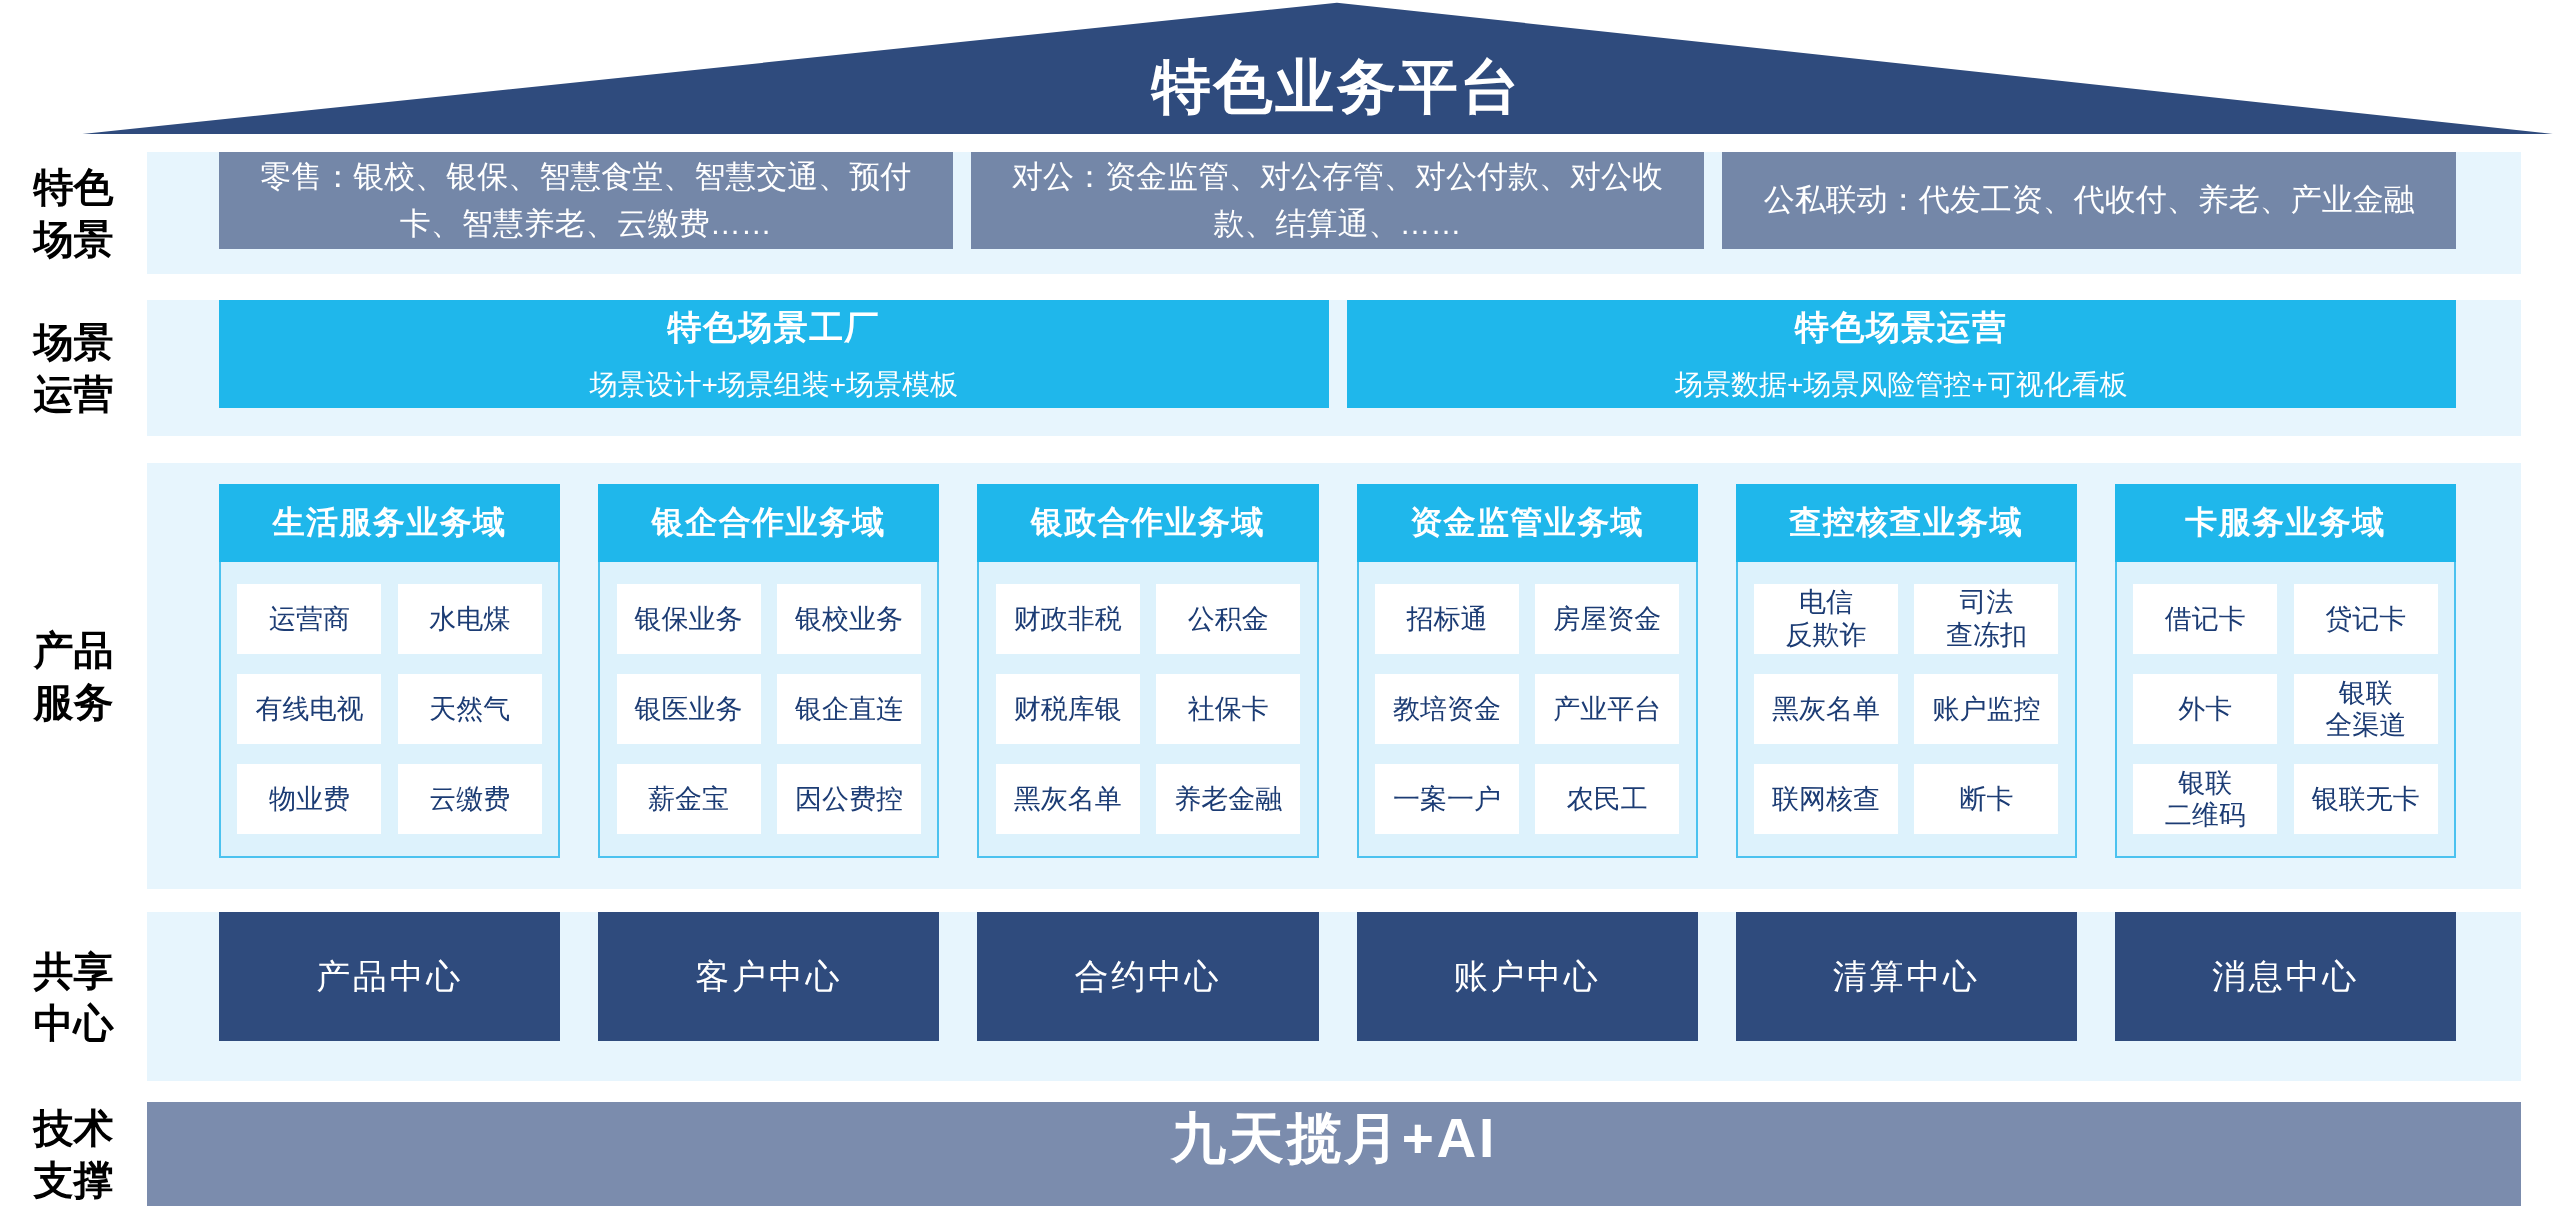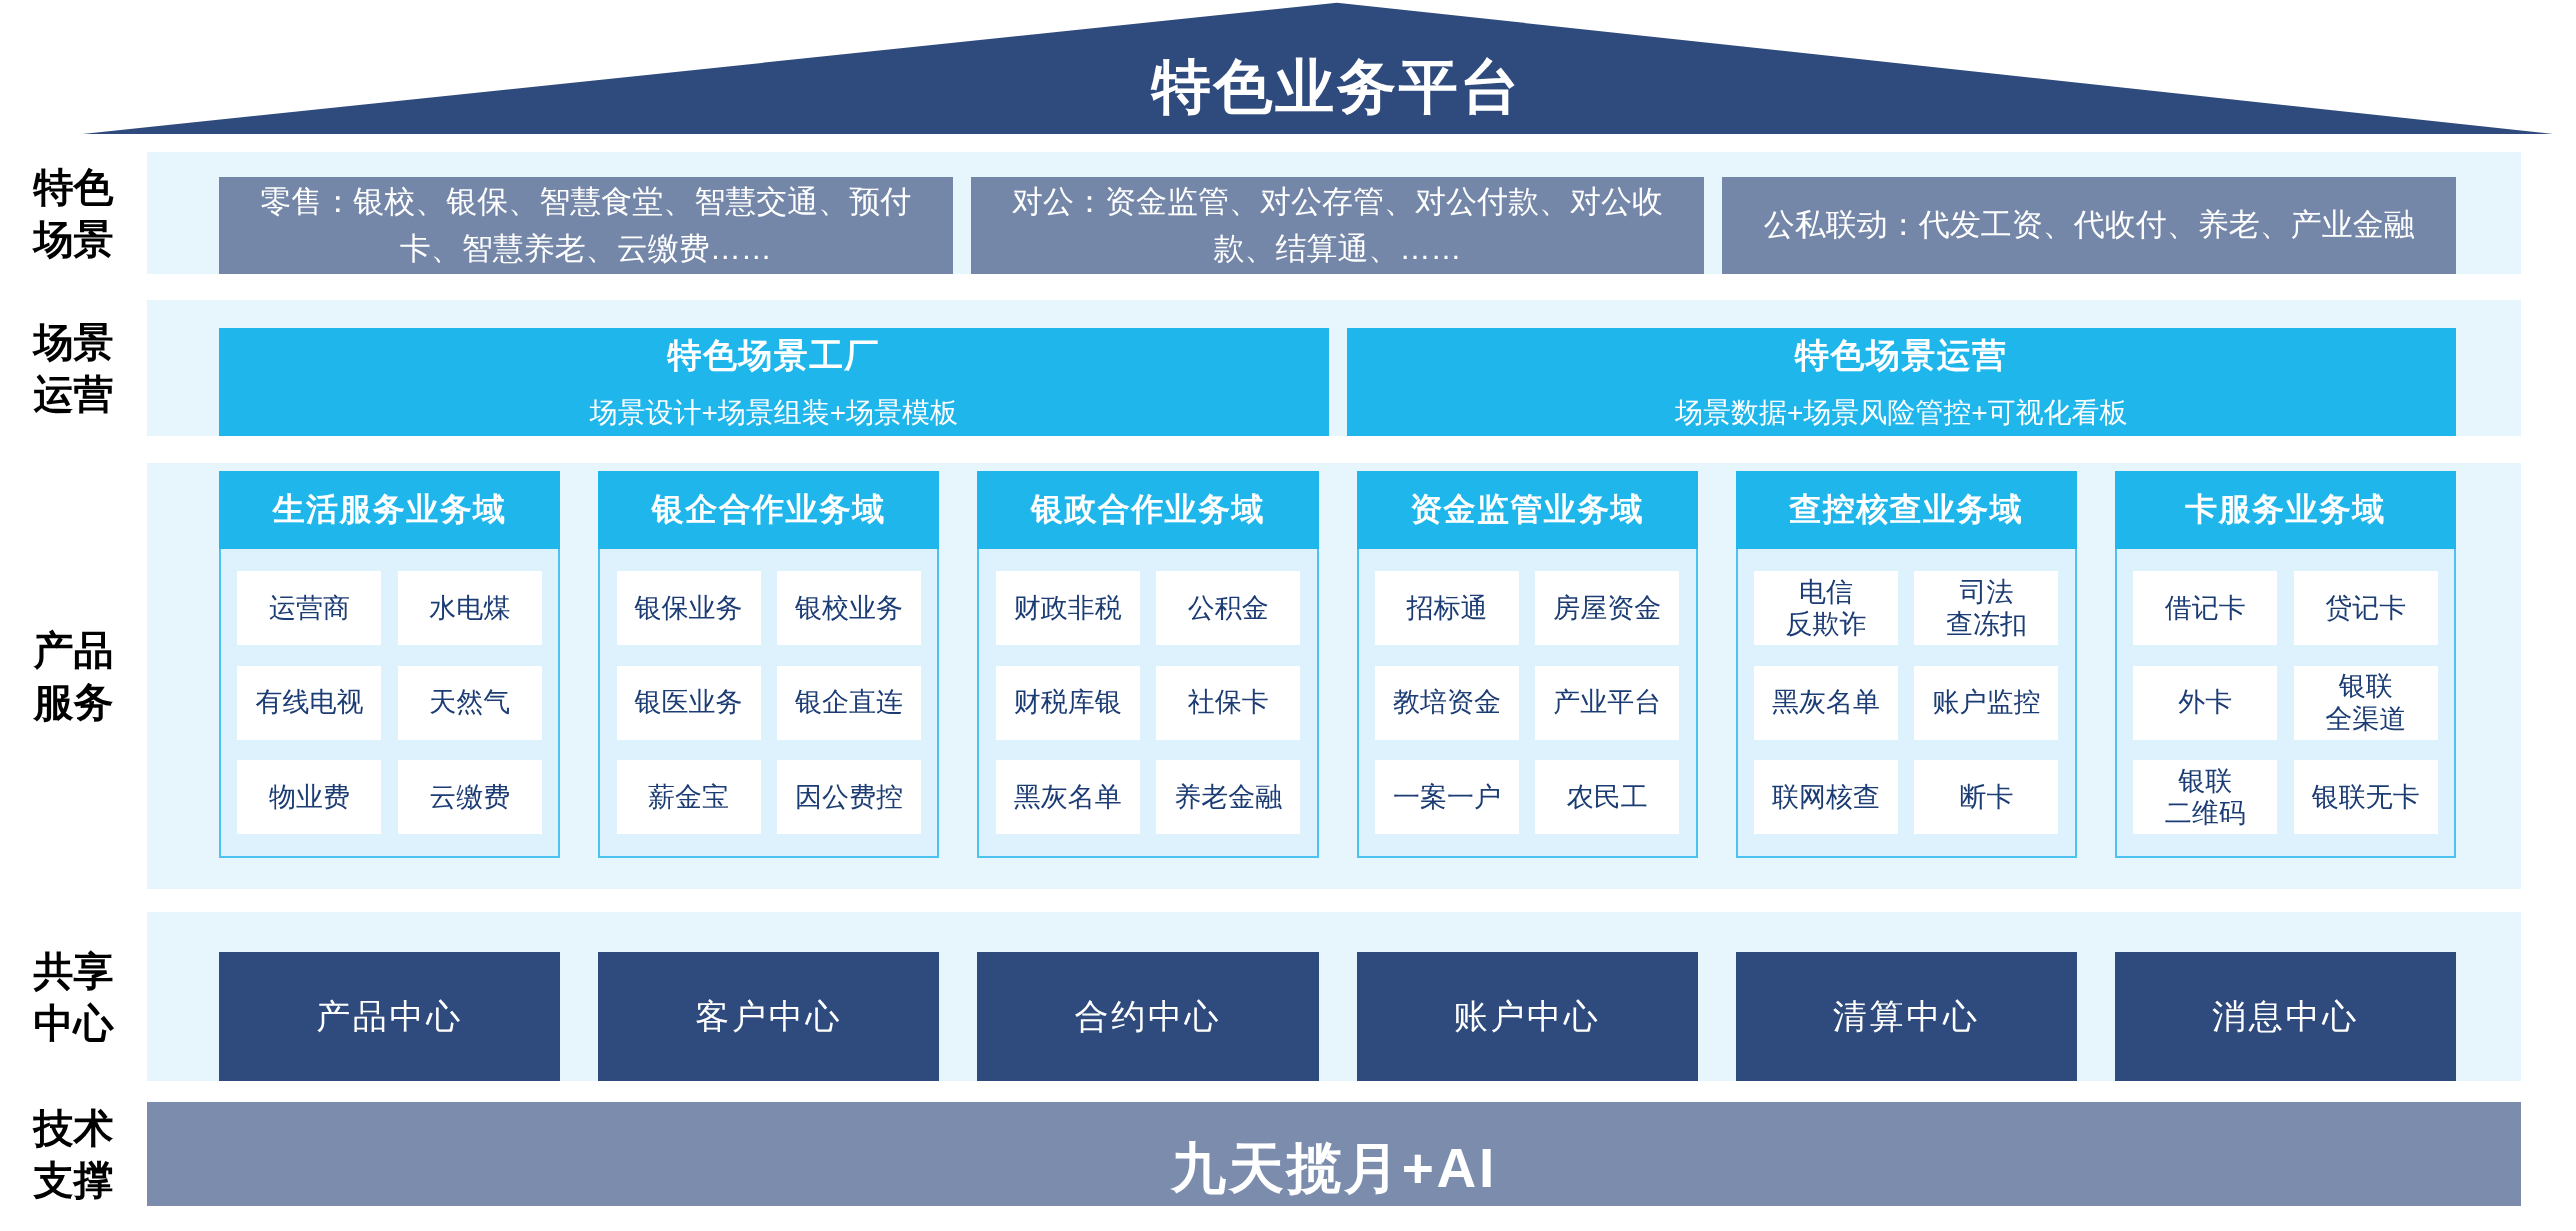--- a/index.html
+++ b/index.html
@@ -17,38 +17,38 @@
   .row{display:flex;align-items:stretch;}
   .row-scenes{height:122px;margin-bottom:26px;}
   .row-operation{height:136px;margin-bottom:27px;}
   .row-products{height:426px;margin-bottom:23px;}
   .row-shared{height:169px;margin-bottom:21px;}
   .row-tech{height:104px;}
 
   .row-label{flex:0 0 147px;display:flex;align-items:center;justify-content:center;
         text-align:center;font-size:40px;line-height:1.3;color:#000000;
         white-space:pre-line;font-weight:700;}
-  .band{flex:1;margin-right:55px;background:#E7F5FD;display:flex;align-items:flex-end;
+  .band{flex:1;margin-right:55px;background:#E7F5FD;display:flex;align-items:flex-start;
         padding:0 65px 0 72px;box-sizing:border-box;}
 
   
   .scenes-band{gap:18px;}
   .scene-box{flex:1;height:97px;background:#7487A8;color:#ffffff;font-size:31px;line-height:1.5;
         display:flex;align-items:center;justify-content:center;text-align:center;
         padding:0 27px;box-sizing:border-box;}
 
   
   .operation-band{gap:18px;}
   .op-box{flex:1;height:108px;background:#1FB7EB;color:#ffffff;display:flex;flex-direction:column;
         align-items:center;justify-content:center;gap:15px;}
   .op-title{font-size:34px;font-weight:bold;letter-spacing:1.4px;}
   .op-sub{font-size:28px;}
 
   
-  .products-band{align-items:stretch;padding-top:8px;padding-bottom:31px;gap:38px;}
+  .products-band{align-items:stretch;padding-top:21px;padding-bottom:31px;gap:38px;}
   .product-col{flex:1;display:flex;flex-direction:column;}
   .col-header{flex:0 0 78px;background:#1FB7EB;color:#ffffff;font-size:32px;font-weight:bold;
         display:flex;align-items:center;justify-content:center;letter-spacing:1.4px;}
   .col-body{flex:1;background:#DDF2FC;border:2.1px solid #4BC2EF;border-top:none;
         padding:22px 16.4px;display:flex;flex-direction:column;gap:20.5px;box-sizing:border-box;}
   .cell-pair{flex:1;display:flex;gap:16.4px;}
   .cell{flex:1;background:#ffffff;color:#1C3C74;font-size:27px;line-height:1.2;
         display:flex;align-items:center;justify-content:center;text-align:center;white-space:pre-line;}
 
   

